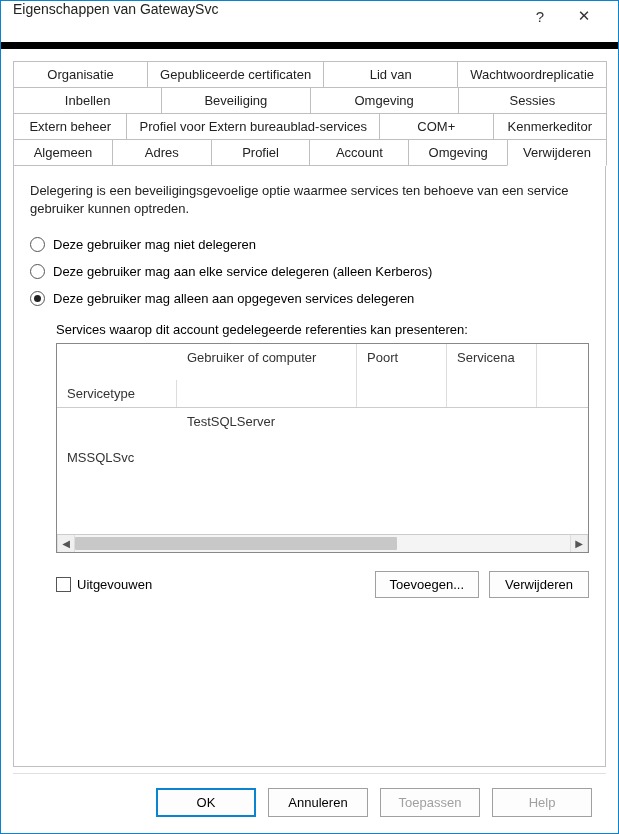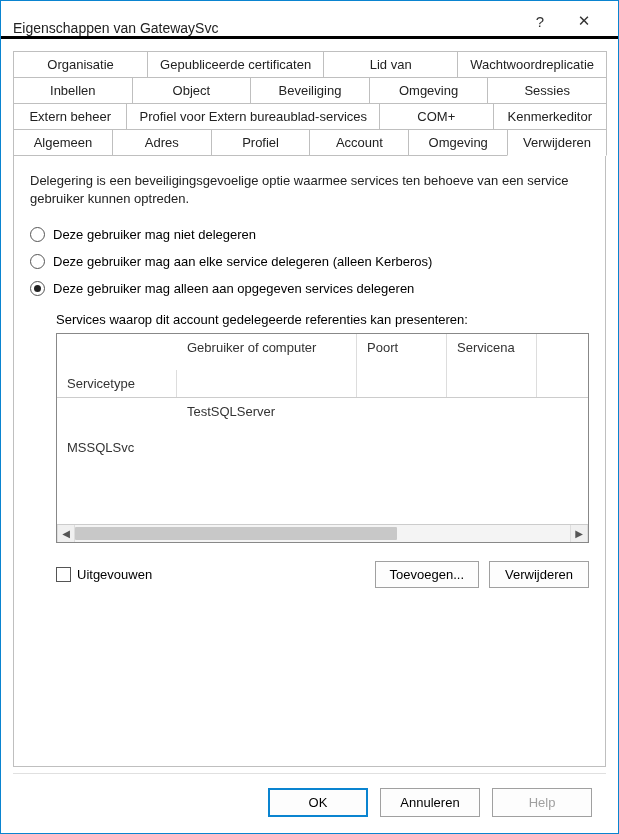--- a/index.html
+++ b/index.html
@@ -7,26 +7,26 @@
       font-family: "Segoe UI", Tahoma, sans-serif;
       font-size: 13px;
       background: #fff;
       width: 619px;
       height: 834px;
       border: 1px solid #0a84d0;
       display: flex;
       flex-direction: column;
     }
     .titlebar {
-      height: 38px;
+      height: 48px;
       display: flex;
-      align-items: flex-end;
+      align-items: flex-start;
       padding: 0 12px;
       background: #fff;
-      border-bottom: 3px solid #000000;
+      border-bottom: 7px solid #000000;
     }
     .titlebar .title { flex: 1; font-size: 14px; color: #222; }
     .titlebar .ctrl {
       width: 44px; height: 30px;
       display: flex; align-items: center; justify-content: center;
       font-size: 15px; color: #333; cursor: pointer;
     }
     .content { flex: 1; padding: 12px 12px 0 12px; display: flex; flex-direction: column; }
     .tabs { display: flex; flex-wrap: wrap; flex-direction: column; }
     .tabs .tab {
@@ -139,21 +139,20 @@
 <div class="content">
   <div class="tabs">
     <div class="tabrow">
       <div class="tab">Organisatie</div>
       <div class="tab">Gepubliceerde certificaten</div>
       <div class="tab">Lid van</div>
       <div class="tab">Wachtwoordreplicatie</div>
     </div>
     <div class="tabrow">
       <div class="tab">Inbellen</div>
-      <div class="tab">Object</div>
       <div class="tab">Beveiliging</div>
       <div class="tab">Omgeving</div>
       <div class="tab">Sessies</div>
     </div>
     <div class="tabrow">
       <div class="tab">Extern beheer</div>
       <div class="tab" style="flex:2">Profiel voor Extern bureaublad-services</div>
       <div class="tab">COM+</div>
       <div class="tab">Kenmerkeditor</div>
     </div>
@@ -216,15 +215,16 @@
         <span>Uitgevouwen</span>
       </div>
       <button class="btn">Toevoegen...</button>
       <button class="btn">Verwijderen</button>
     </div>
   </div>
 
   <div class="footer">
     <button class="btn default">OK</button>
     <button class="btn">Annuleren</button>
+    <button class="btn disabled">Toepassen</button>
     <button class="btn disabled">Help</button>
   </div>
 </div>
 
 </body></html>

